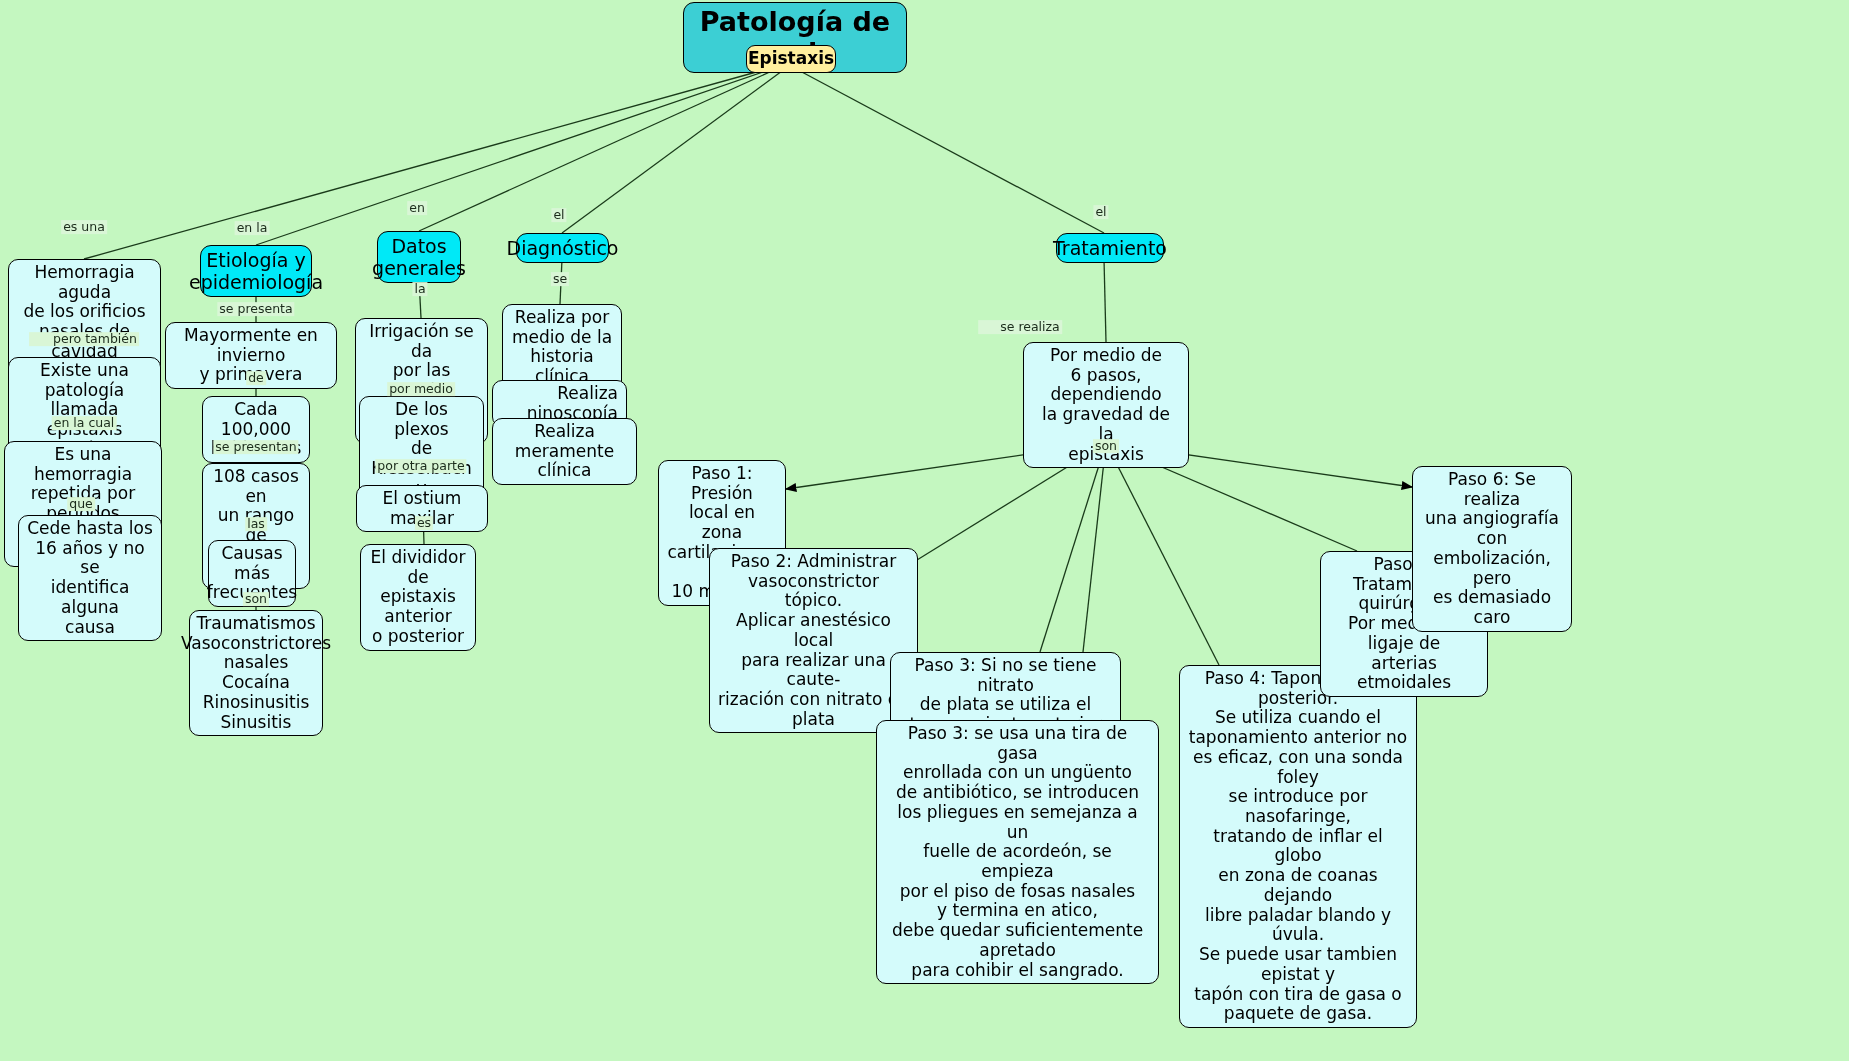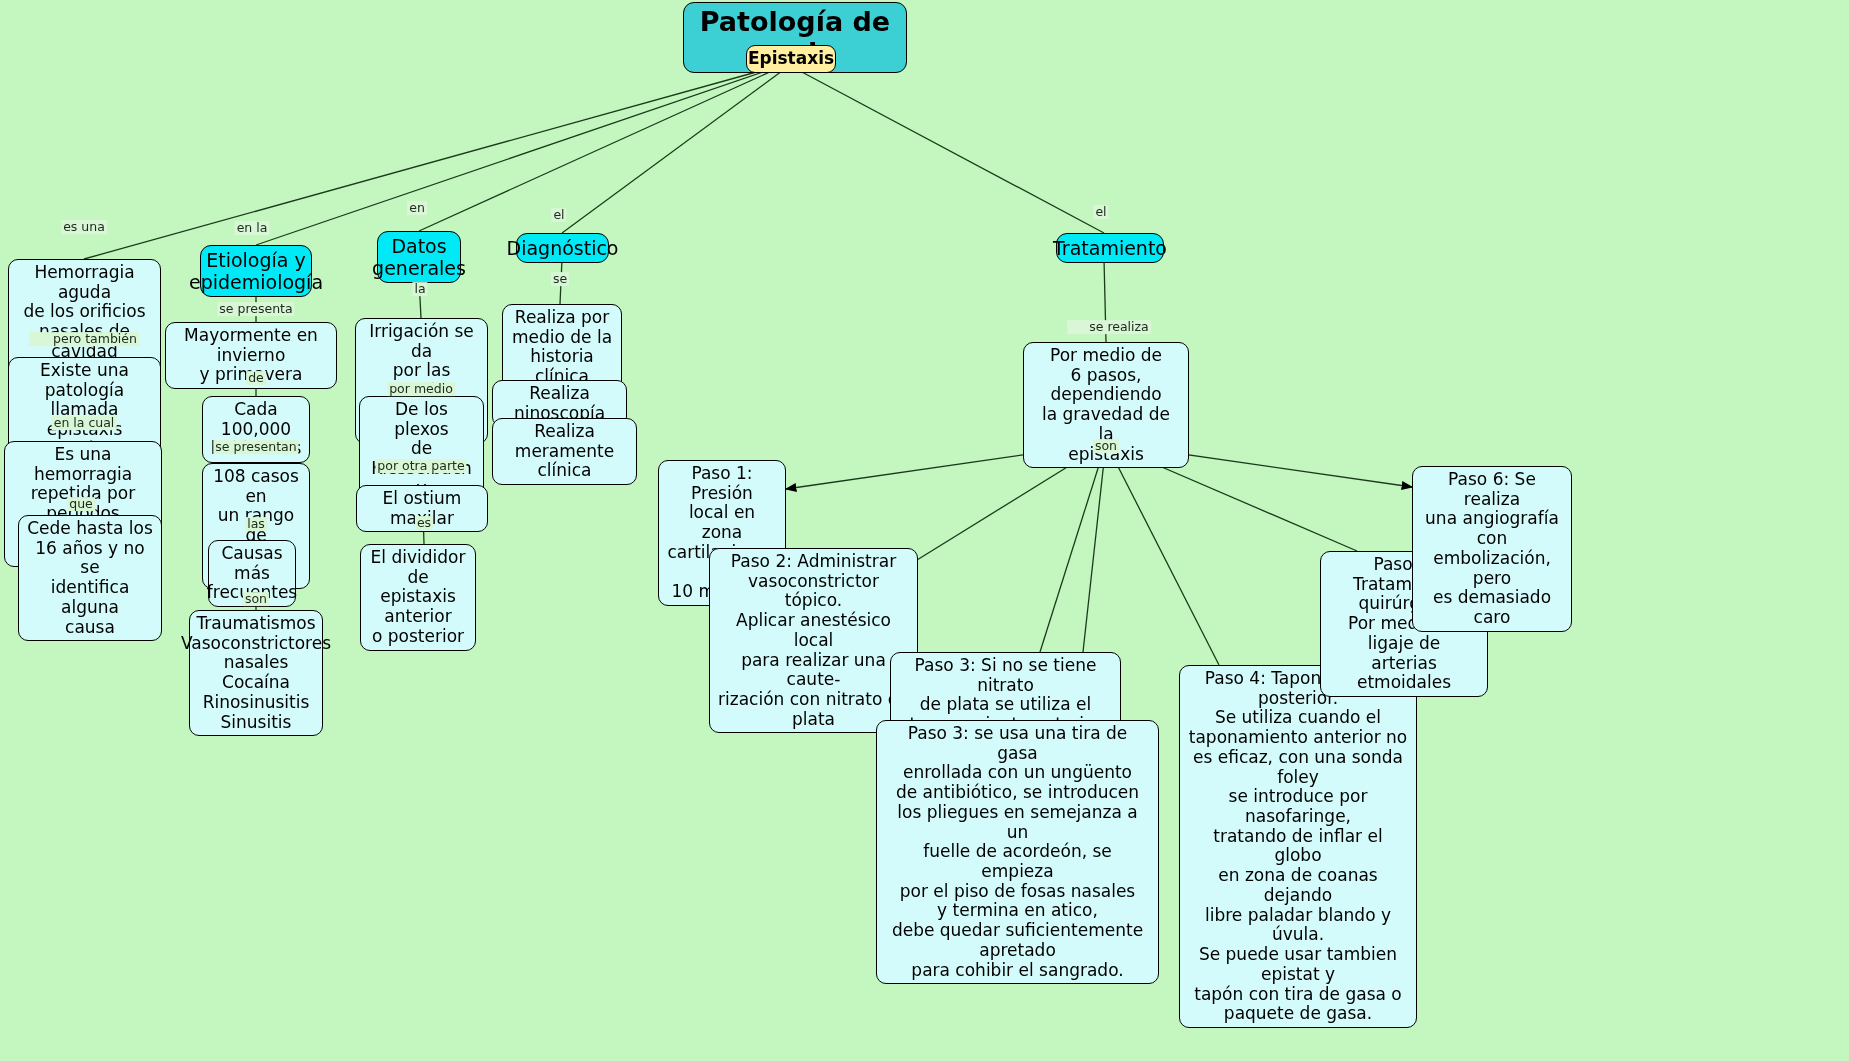--- a/index.html
+++ b/index.html
@@ -149,21 +149,21 @@
 de Kiesselbach y
 Woodruff</div>
       <div class="node n-leaf" style="left: 356px; top: 485px; width: 132px; min-height: 26px;">El ostium maxilar</div>
       <div class="node n-leaf" style="left: 360px; top: 544px; width: 116px; min-height: 54px;">El divididor de
 epistaxis anterior
 o posterior</div>
       <div class="node n-cat" style="left: 516px; top: 233px; width: 93px; min-height: 26px;">Diagnóstico</div>
       <div class="node n-leaf" style="left: 502px; top: 304px; width: 120px; min-height: 54px;">Realiza por
 medio de la
 historia clínica</div>
-      <div class="node n-leaf" style="left: 492px; top: 380px; width: 135px; min-height: 26px;">Realiza ninoscopía</div>
+      <div class="node n-leaf" style="left: 492px; top: 380px; width: 135px; min-height: 26px; text-align: right;">Realiza ninoscopía</div>
       <div class="node n-leaf" style="left: 492px; top: 418px; width: 145px; min-height: 37px;">Realiza meramente
 clínica</div>
       <div class="node n-cat" style="left: 1056px; top: 233px; width: 108px; min-height: 26px;">Tratamiento</div>
       <div class="node n-leaf" style="left: 1023px; top: 342px; width: 166px; min-height: 74px;">Por medio de
 6 pasos, dependiendo
 la gravedad de la
 epistaxis</div>
       <div class="node n-leaf" style="left: 658px; top: 460px; width: 128px; min-height: 74px;">Paso 1: Presión
 local en zona
 cartilaginosa por
@@ -218,16 +218,16 @@
       <div class="elabel" style="left: 256px; top: 309px;">se presenta</div>
       <div class="elabel" style="left: 256px; top: 378px;">de</div>
       <div class="elabel" style="left: 256px; top: 447px;">se presentan</div>
       <div class="elabel" style="left: 256px; top: 524px;">las</div>
       <div class="elabel" style="left: 256px; top: 599px;">son</div>
       <div class="elabel" style="left: 420px; top: 289px;">la</div>
       <div class="elabel" style="left: 421px; top: 389px;">por medio</div>
       <div class="elabel" style="left: 421px; top: 466px;">por otra parte</div>
       <div class="elabel" style="left: 424px; top: 523px;">es</div>
       <div class="elabel" style="left: 560px; top: 279px;">se</div>
-      <div class="elabel" style="left: 1109px; top: 327px; padding-left: 22px;">se realiza</div>
+      <div class="elabel" style="left: 1020px; top: 327px; padding-left: 22px;">se realiza</div>
       <div class="elabel" style="left: 1106px; top: 446px;">son</div>
     </div>
 </div>
 
 </body></html>

